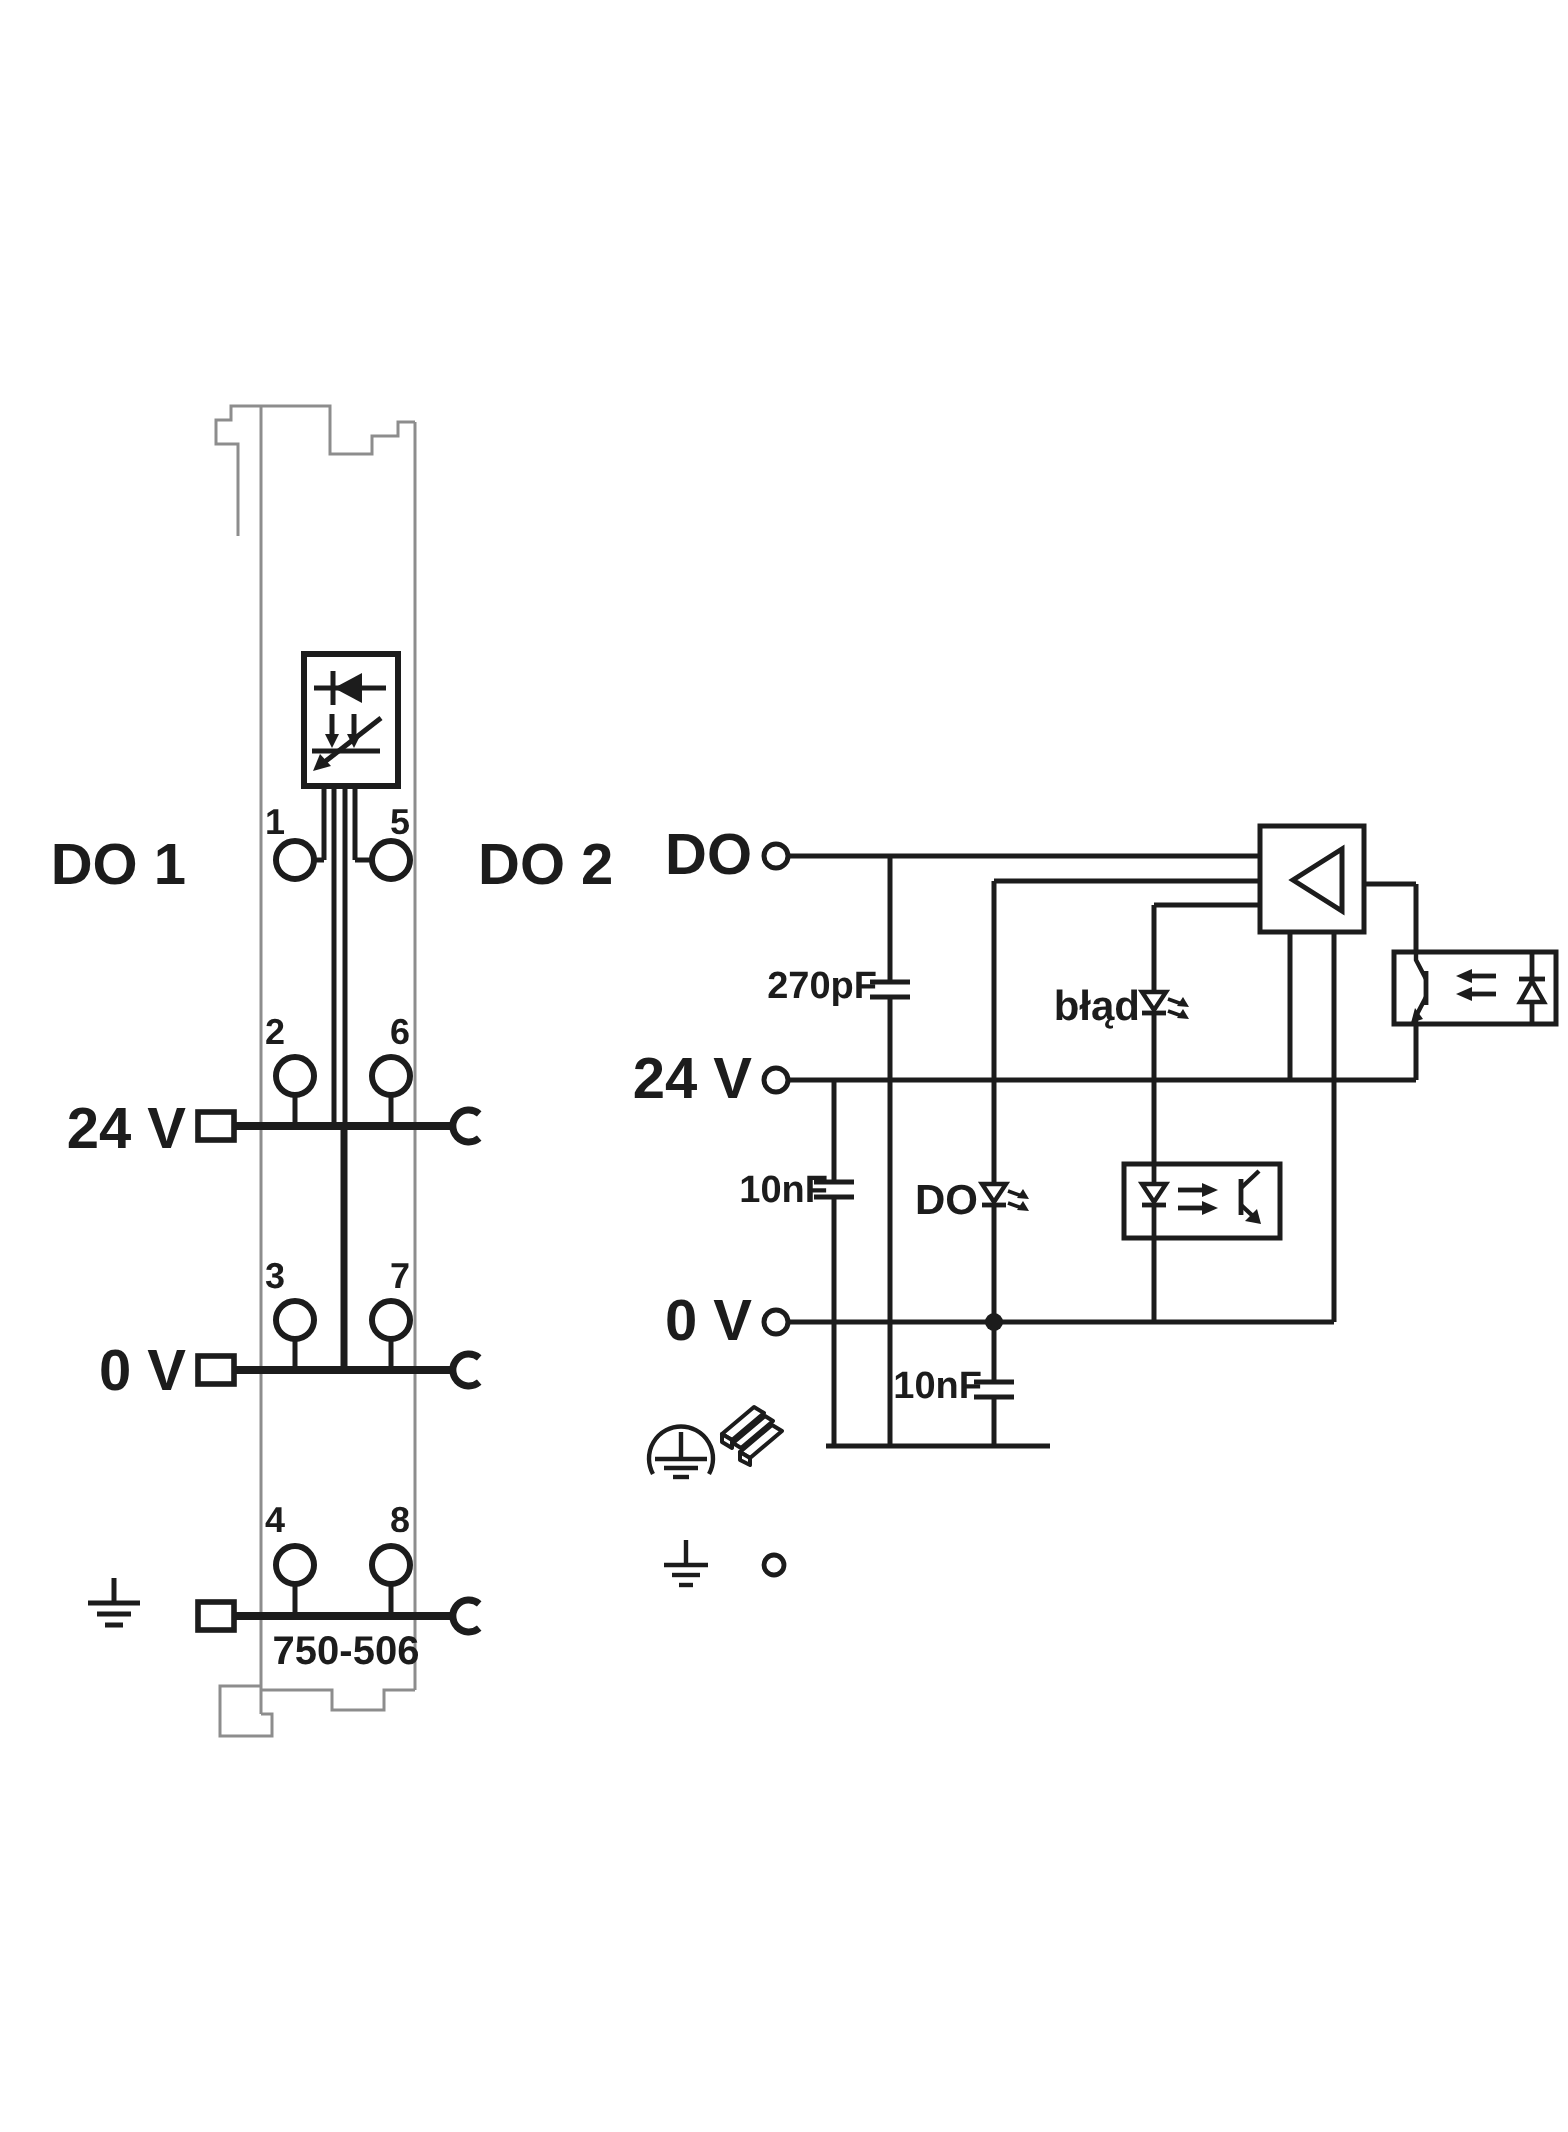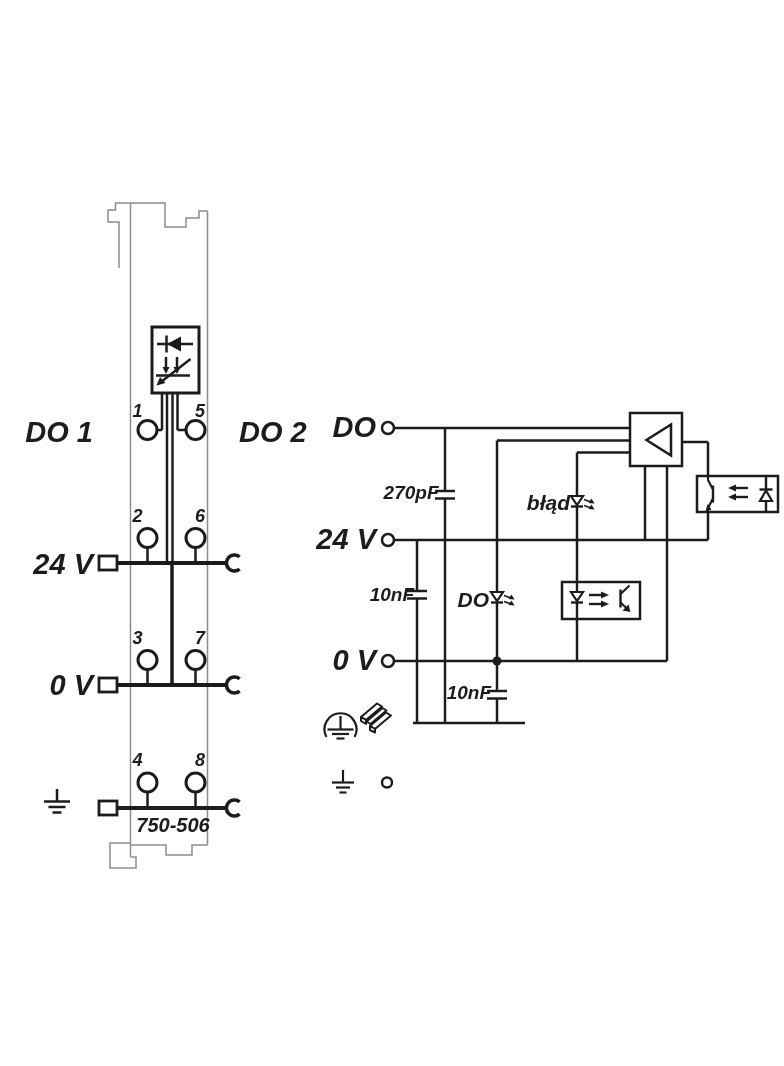--- a/index.html
+++ b/index.html
@@ -1,17 +1,17 @@
 <!DOCTYPE html>
 <html><head>
 <meta charset="utf-8">
 <style>
   html,body{margin:0;padding:0;background:#ffffff;}
   .canvas{position:relative;width:784px;height:1066px;background:#ffffff;overflow:hidden;
-          font-family:"Liberation Sans", sans-serif;font-style:italic;}
+          font-family:"Liberation Sans", sans-serif;}
   svg{position:absolute;left:0;top:0;}
   text{font-family:"Liberation Sans", sans-serif;font-weight:bold;fill:#1c1c1c;}
   .lbl-big{font-size:29px;}
   .lbl-val{font-size:19px;}
   .lbl-led{font-size:21px;}
   .lbl-num{font-size:18px;}
   .lbl-part{font-size:20px;}
 </style>
 </head>
 <body>

